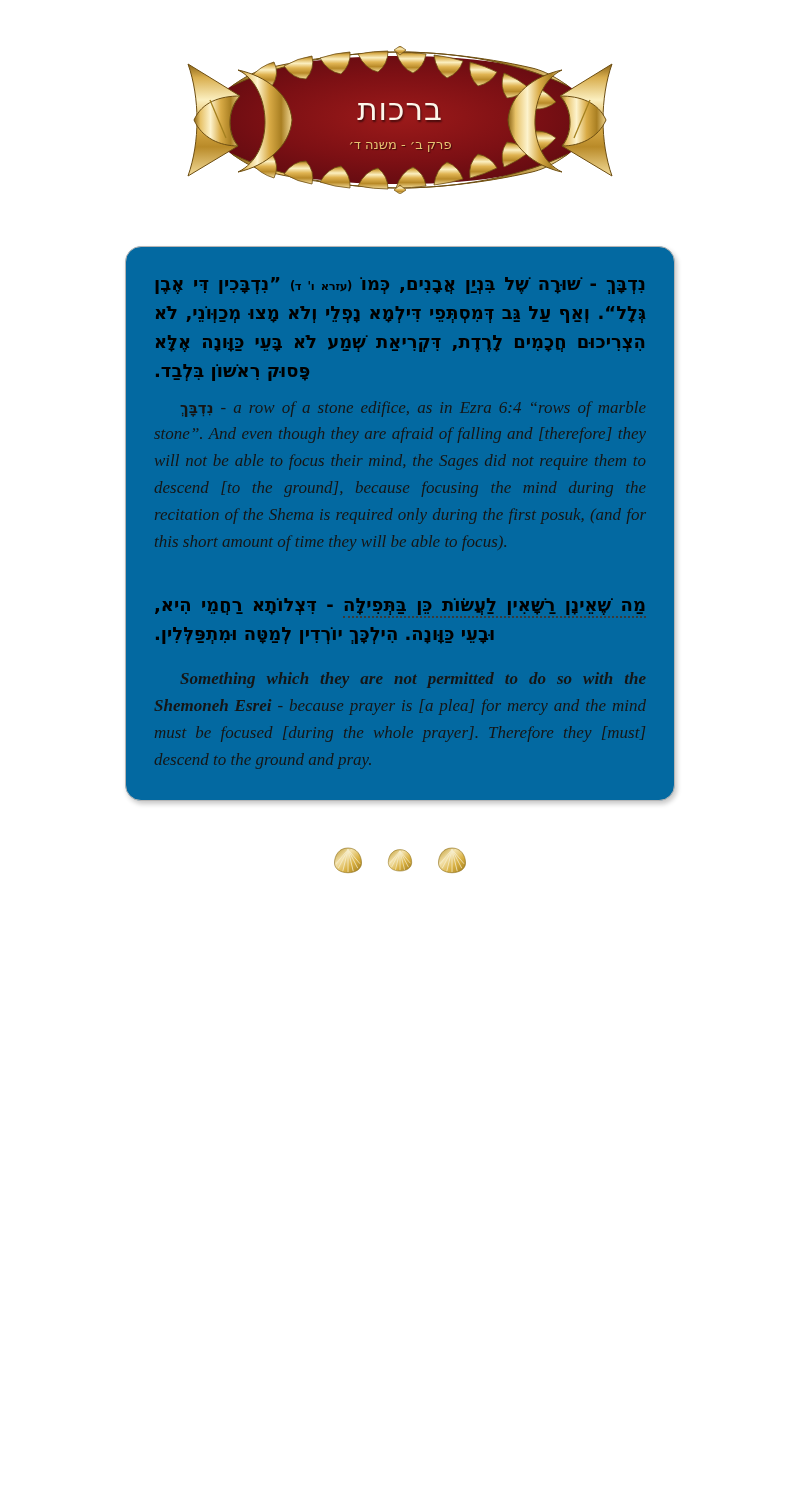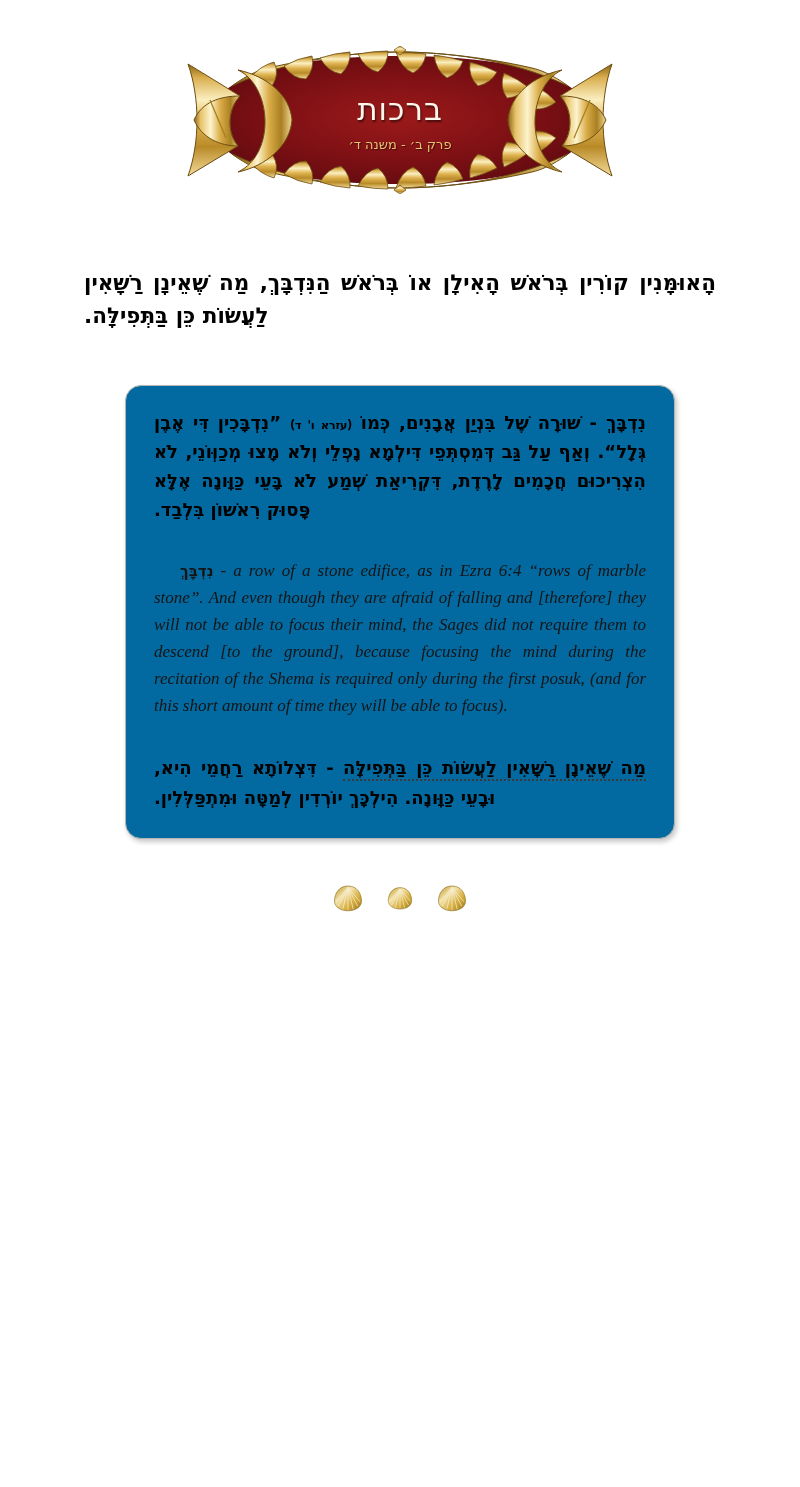--- a/index.html
+++ b/index.html
@@ -133,21 +133,21 @@
     padding-bottom: 1px;
   }
 
   .cmt-en {
     direction: ltr;
     text-align: justify;
     font-style: italic;
     font-size: 17px;
     line-height: 1.58;
     color: #151515;
-    margin-top: 34px;
+    margin-top: 9px;
     text-indent: 26px;
   }
   .cmt-en .heb {
     font-family: "DejaVu Sans", "Liberation Sans", sans-serif;
     font-style: normal;
     font-weight: bold;
     font-size: 15px;
     direction: rtl;
     unicode-bidi: embed;
   }
@@ -262,37 +262,39 @@
         </g>
       </svg>
 
       <div class="banner-text">
         <div class="banner-title">ברכות</div>
         <div class="banner-sub">פרק ב׳ - משנה ד׳</div>
       </div>
     </div>
   </div>
 
-  <div class="mishnah">הָאוּמָּנִין קוֹרִין בְּרֹאשׁ הָאִילָן אוֹ בְּרֹאשׁ הַנִּדְבָּךְ, מַה שֶׁאֵינָן רַשָּׁאִין לַעֲשׂוֹת כֵּן בַּתְּפִילָּה.</div>
 
 
   <div class="comment-box">
 
     <div class="cmt-he">
       <span>נִדְבָּךְ</span><span> - </span><span>שׁוּרָה שֶׁל בִּנְיַן אֲבָנִים, כְּמוֹ </span><span class="cite">(עזרא ו' ד)</span><span> ”נִדְבָּכִין דִּי אֶבֶן גְּלָל“. וְאַף עַל גַּב דְּמִסְתְּפֵי דִּילְמָא נָפְלֵי וְלֹא מָצוּ מְכַוְּוֹנֵי, לֹא הִצְרִיכוּם חֲכָמִים לָרֶדֶת, דִּקְרִיאַת שְׁמַע לֹא בָּעֵי כַּוָּונָה אֶלָּא פָּסוּק רִאשׁוֹן בִּלְבַד.</span>
     </div>
 
     <div class="cmt-en">
       <span class="heb">נִדְבָּךְ</span><span> - a row of a stone edifice, as in Ezra 6:4 “rows of marble stone”. And even though they are afraid of falling and [therefore] they will not be able to focus their mind, the Sages did not require them to descend [to the ground], because focusing the mind during the recitation of the Shema is required only during the first posuk, (and for this short amount of time they will be able to focus).</span>
     </div>
 
     <div class="cmt-he cmt-block-2">
       <span class="lemma-dotted">מַה שֶׁאֵינָן רַשָּׁאִין לַעֲשׂוֹת כֵּן בַּתְּפִילָּה</span><span> - </span><span>דִּצְלוֹתָא רַחֲמֵי הִיא, וּבָעֵי כַּוָּונָה. הִילְכָּךְ יוֹרְדִין לְמַטָּה וּמִתְפַּלְּלִין.</span>
     </div>
 
+    <div class="cmt-en cmt-en-2">
+      <b>Something which they are not permitted to do so with the Shemoneh Esrei</b><span> - because prayer is [a plea] for mercy and the mind must be focused [during the whole prayer]. Therefore they [must] descend to the ground and pray.</span>
+    </div>
 
   </div>
 
   <div class="footer">
 
     <svg class="shell" viewBox="0 0 40 40">
       <defs>
         <linearGradient id="shellG1" x1="0" y1="0" x2="1" y2="1">
           <stop offset="0%" stop-color="#b8901f"></stop>
           <stop offset="35%" stop-color="#f4e3ae"></stop>

